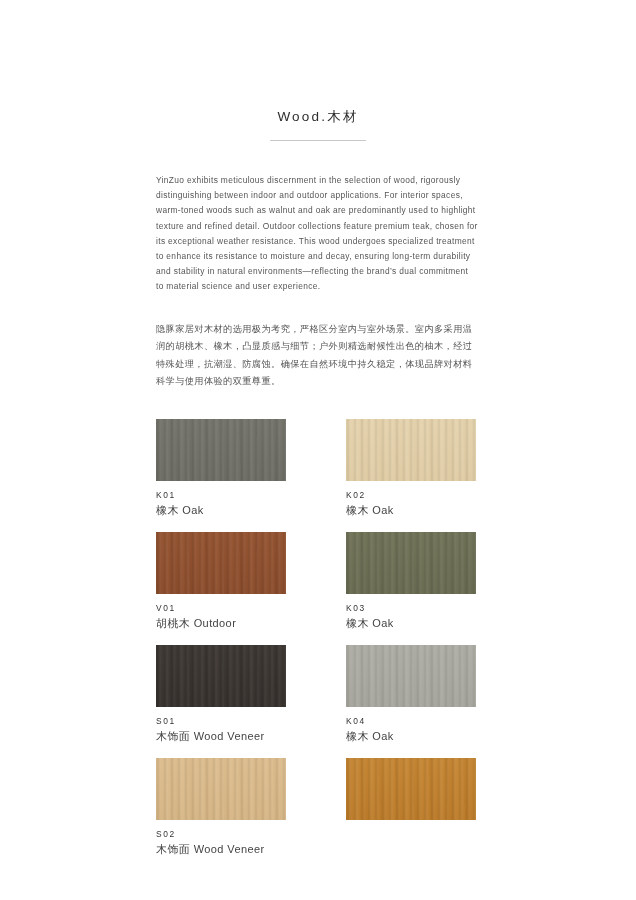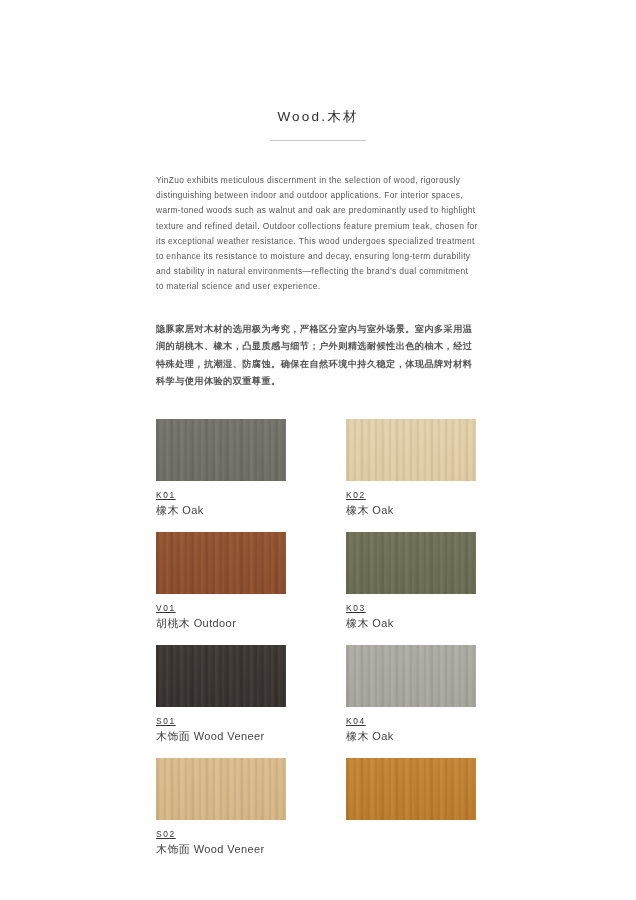--- a/index.html
+++ b/index.html
@@ -46,21 +46,20 @@
     letter-spacing: 0.35px;
     color: #555555;
     text-align: left;
   }
   .para-cn {
     margin-top: 26px;
     font-size: 9.2px;
     line-height: 17.5px;
     letter-spacing: 0.4px;
     color: #555555;
-    font-weight: bold;
   }
   .swatch-grid {
     margin-top: 28px;
     display: grid;
     grid-template-columns: 130px 130px;
     column-gap: 60px;
     row-gap: 14px;
   }
   .swatch-cell {
     width: 130px;
@@ -73,21 +72,20 @@
   }
   .swatch-chip .grain {
     position: absolute;
     inset: 0;
   }
   .swatch-code {
     margin-top: 9px;
     font-size: 8.4px;
     letter-spacing: 1.6px;
     color: #333333;
-    text-decoration: underline;
   }
   .swatch-name {
     margin-top: 3px;
     font-size: 11px;
     letter-spacing: 0.4px;
     color: #444444;
   }
   .swatch-cell.empty .swatch-chip,
   .swatch-cell.empty .swatch-code,
   .swatch-cell.empty .swatch-name {

